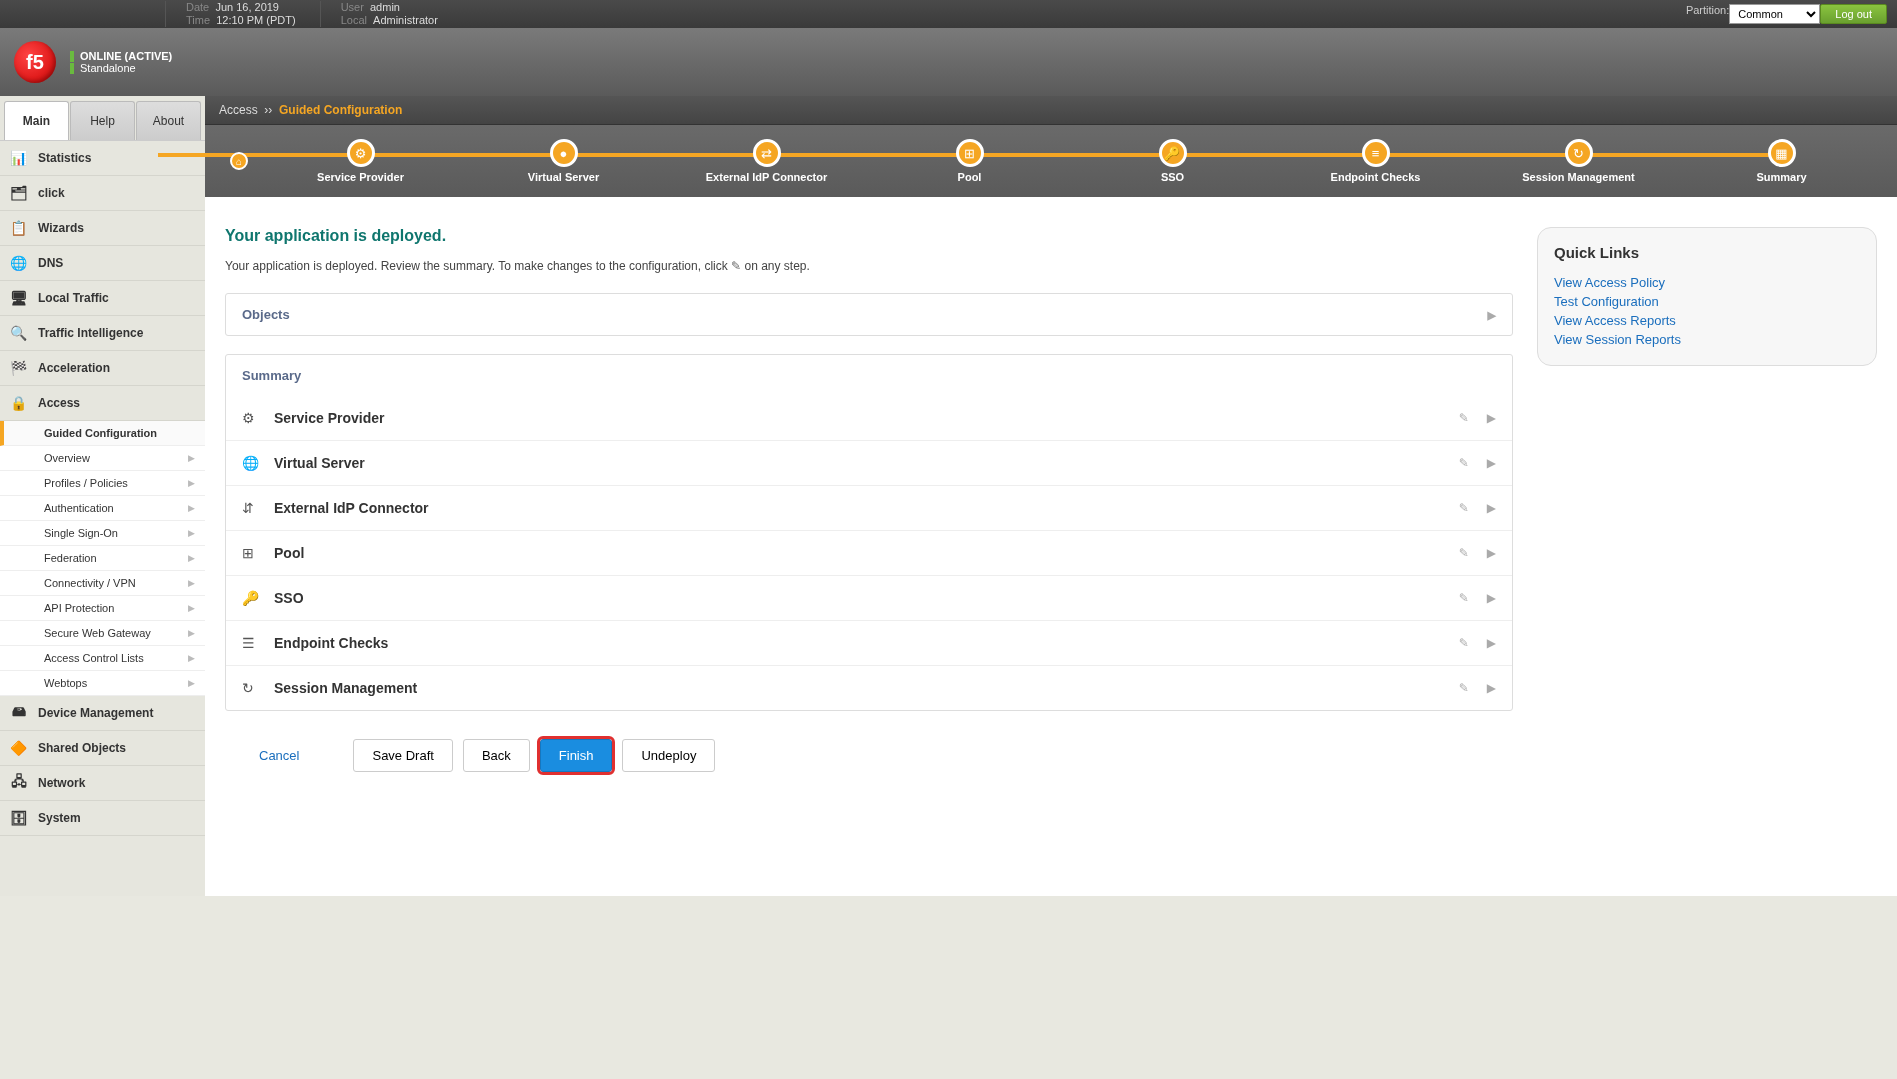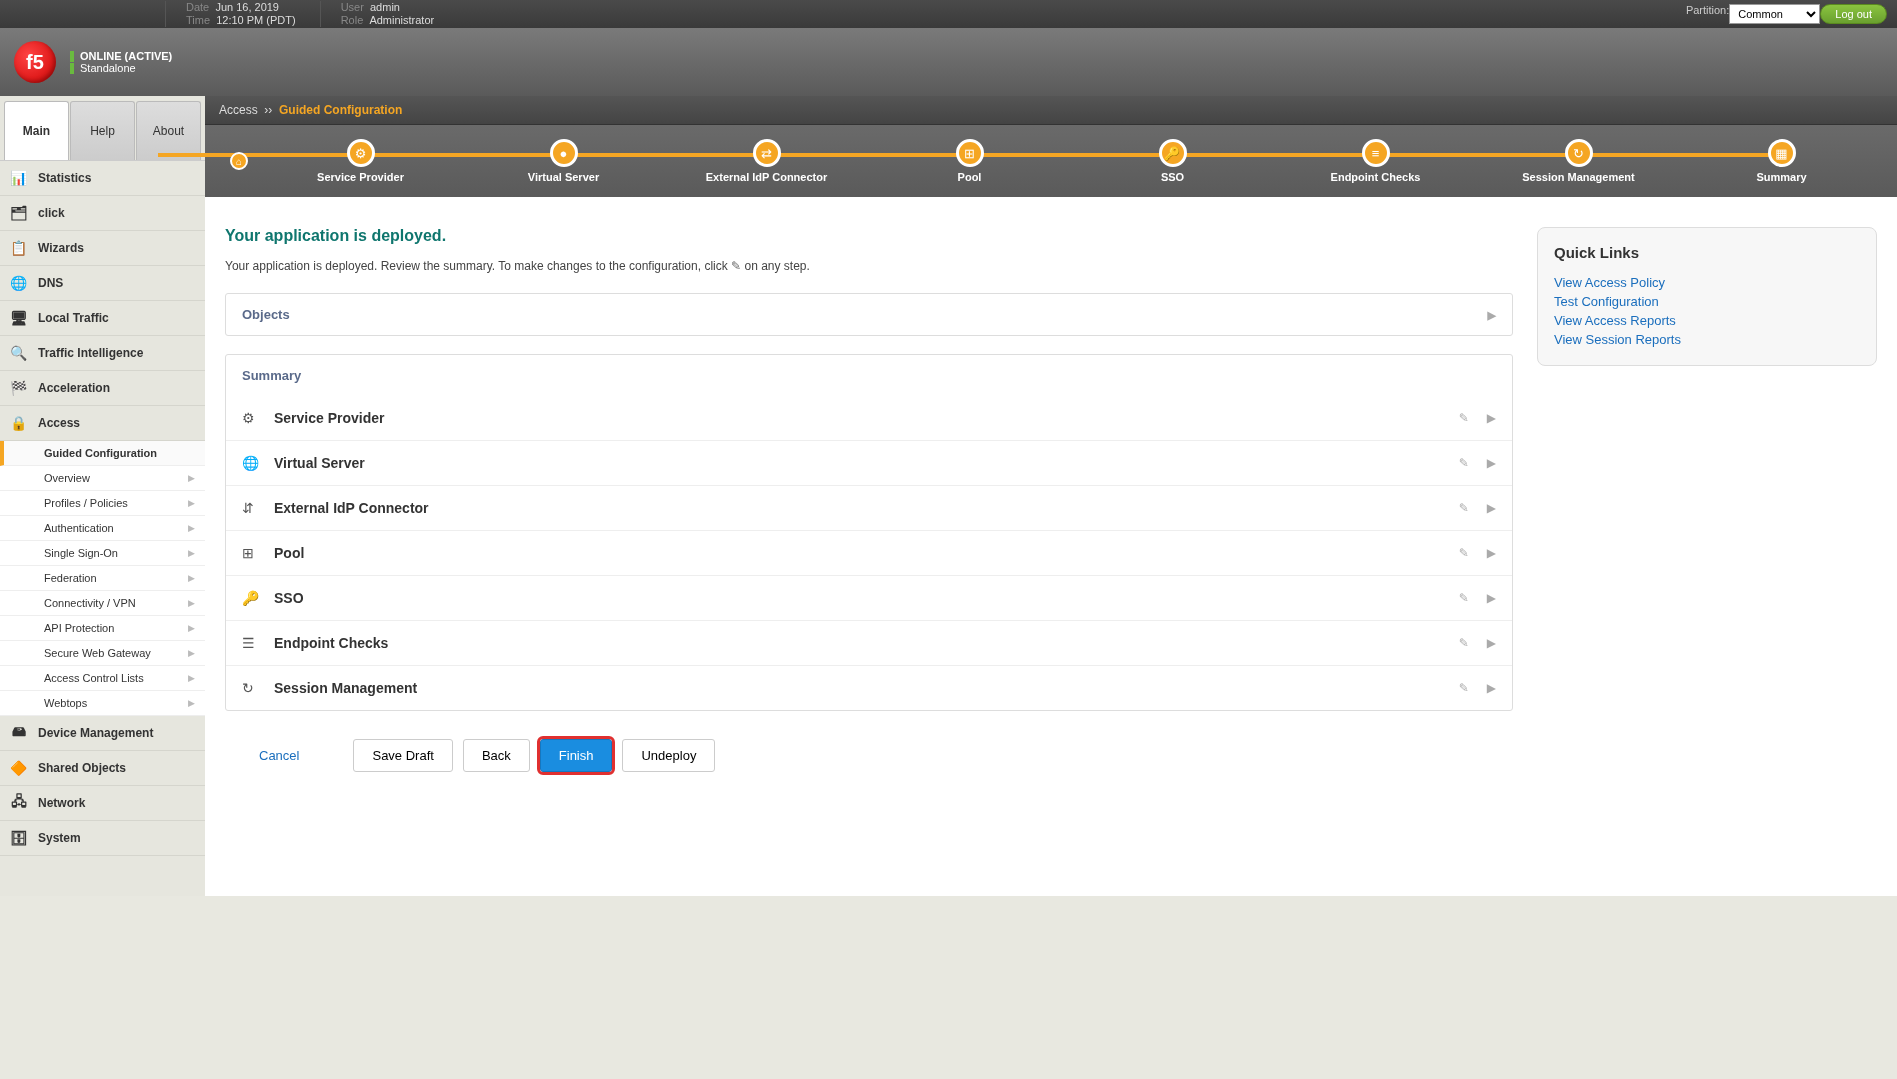--- a/index.html
+++ b/index.html
@@ -5,30 +5,30 @@
 *{box-sizing:border-box;margin:0;padding:0;font-family:Arial,Helvetica,sans-serif}
 body{background:#e8e8e0;font-size:12px;color:#333}
 .topbar{background:linear-gradient(#4a4a4a,#3a3a3a);height:28px;display:flex;align-items:center;padding:0 10px;color:#bbb;font-size:11px}
 .topbar-left{display:flex;gap:4px;margin-left:155px}
 .topbar-col{display:flex;flex-direction:column;padding:0 20px;border-left:1px solid #555;line-height:13px}
 .topbar-col .label{color:#888}
 .topbar-col .value{color:#ddd}
 .topbar-right{margin-left:auto;display:flex;}
 .partition-label{color:#ccc}
 .partition-select{background:#fff;border:1px solid #999;font-size:11px;padding:1px 20px 1px 4px}
-.logout-btn{background:linear-gradient(#8ac43f,#6aa02f);color:#fff;border:1px solid #5a8a1f;padding:3px 14px;font-size:11px;border-radius:10px;cursor:pointer}
+.logout-btn{background:linear-gradient(#8ac43f,#6aa02f);color:#fff;border:1px solid #5a8a1f;padding:3px 14px;font-size:11px;border-radius:2px;cursor:pointer}
 .header{background:linear-gradient(#7a7a7a,#5a5a5a);height:68px;display:flex;align-items:center;padding:0 14px}
 .logo{width:42px;height:42px;background:radial-gradient(circle at 35% 35%,#ff4444,#cc0000);border-radius:50%;display:flex;align-items:center;justify-content:center;color:#fff;font-weight:bold;font-size:20px;box-shadow:inset -2px -2px 4px rgba(0,0,0,.3)}
 .status-box{margin-left:14px;color:#fff;font-size:11px}
 .status-line{display:flex;align-items:center;gap:6px}
 .green-bar{width:4px;height:11px;background:#6aba3f}
 .content-row{display:flex}
 .sidebar{width:205px;background:#e6e6de;min-height:800px}
 .tabs{display:flex;padding:5px 4px 0 4px;gap:1px}
-.tab{flex:1;text-align:center;padding:22px 0;border:1px solid #bbb;border-bottom:none;background:linear-gradient(#ddd,#ccc);cursor:pointer;font-size:12px;border-radius:3px 3px 0 0}
+.tab{flex:1;text-align:center;padding:12px 0;border:1px solid #bbb;border-bottom:none;background:linear-gradient(#ddd,#ccc);cursor:pointer;font-size:12px;border-radius:3px 3px 0 0}
 .tab.active{background:#fff;font-weight:bold}
 .nav-section{border-top:1px solid #ccc}
 .nav-item{display:flex;align-items:center;padding:8px 10px;gap:10px;cursor:pointer;border-bottom:1px solid #d5d5cd}
 .nav-icon{width:18px;height:18px;display:flex;align-items:center;justify-content:center;font-size:14px}
 .nav-item.bold{font-weight:bold}
 .subnav{background:#fff}
 .subnav-item{display:flex;justify-content:space-between;align-items:center;padding:6px 10px 6px 44px;border-bottom:1px solid #eee;cursor:pointer;font-size:11px}
 .subnav-item.active{border-left:4px solid #f5a623;padding-left:40px;background:#fafafa;font-weight:bold}
 .caret{color:#bbb;font-size:9px}
 .main{flex:1;background:#fff;display:flex;flex-direction:column}
@@ -52,42 +52,42 @@
 .panel{border:1px solid #ddd;border-radius:3px;margin-bottom:18px}
 .panel-header{padding:13px 16px;display:flex;justify-content:space-between;align-items:flex-end;color:#5a6a8a;font-weight:bold;font-size:13px;cursor:pointer}
 .panel-header .toggle{color:#aaa;font-size:11px}
 .summary-row{border-top:1px solid #eee;padding:14px 16px;display:flex;align-items:center;gap:14px}
 .summary-row:first-child{border-top:none}
 .summary-icon{width:18px;color:#555;font-size:14px}
 .summary-label{flex:1;font-weight:bold;font-size:14px;color:#333}
 .row-actions{display:flex;gap:18px;color:#aaa;font-size:12px}
 .row-actions span{cursor:pointer}
 .right-col{width:340px}
-.quicklinks{border:1px solid #ddd;background:#f7f7f7;border-radius:8px;padding:16px}
+.quicklinks{border:1px solid #ddd;background:#f7f7f7;border-radius:14px;padding:16px}
 .quicklinks h3{font-size:15px;margin-bottom:12px;color:#333}
 .quicklinks a{display:block;color:#1a6ebd;text-decoration:none;font-size:13px;padding:2px 0}
 .footer-actions{padding:10px 20px 30px 20px;display:flex;align-items:center;gap:10px}
 .link-btn{color:#1a6ebd;cursor:pointer;padding:8px 14px;font-size:13px}
 .btn{padding:8px 18px;border:1px solid #ccc;background:#fff;border-radius:3px;cursor:pointer;font-size:13px}
 .btn.primary{background:#1a8de0;color:#fff;border-color:#1577c0}
 .highlight-red{outline:3px solid #e03030;outline-offset:0}
 .first-step{flex:0 0 40px}
 </style>
 </head>
 <body>
 
 <div class="topbar">
   <div class="topbar-left">
     <div class="topbar-col">
       <span><span class="label">Date</span>&nbsp;&nbsp;<span class="value">Jun 16, 2019</span></span>
       <span><span class="label">Time</span>&nbsp;&nbsp;<span class="value">12:10 PM (PDT)</span></span>
     </div>
     <div class="topbar-col">
       <span><span class="label">User</span>&nbsp;&nbsp;<span class="value">admin</span></span>
-      <span><span class="label">Role</span>&nbsp;&nbsp;<span class="value">Administrator</span></span>
+      <span><span class="label">Local</span>&nbsp;&nbsp;<span class="value">Administrator</span></span>
     </div>
   </div>
   <div class="topbar-right">
     <span class="partition-label">Partition:</span>
     <select class="partition-select"><option>Common</option></select>
     <button class="logout-btn">Log out</button>
   </div>
 </div>
 
 <div class="header">

